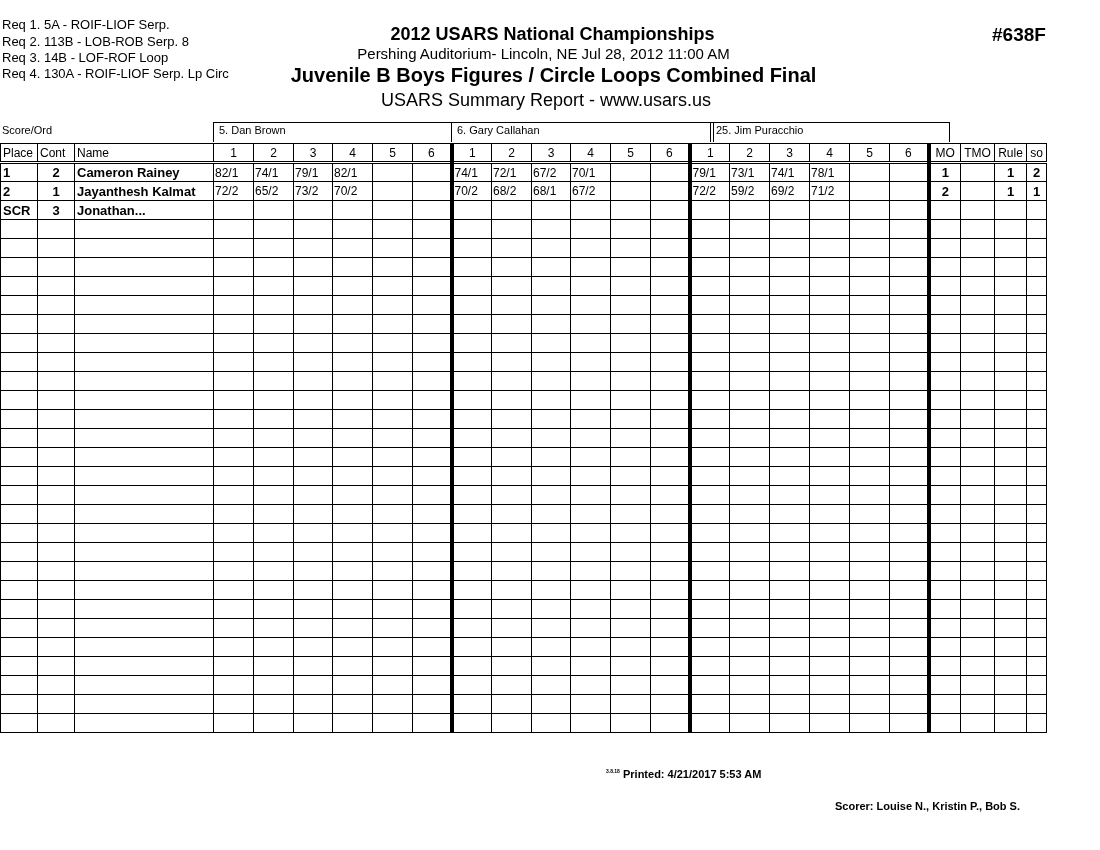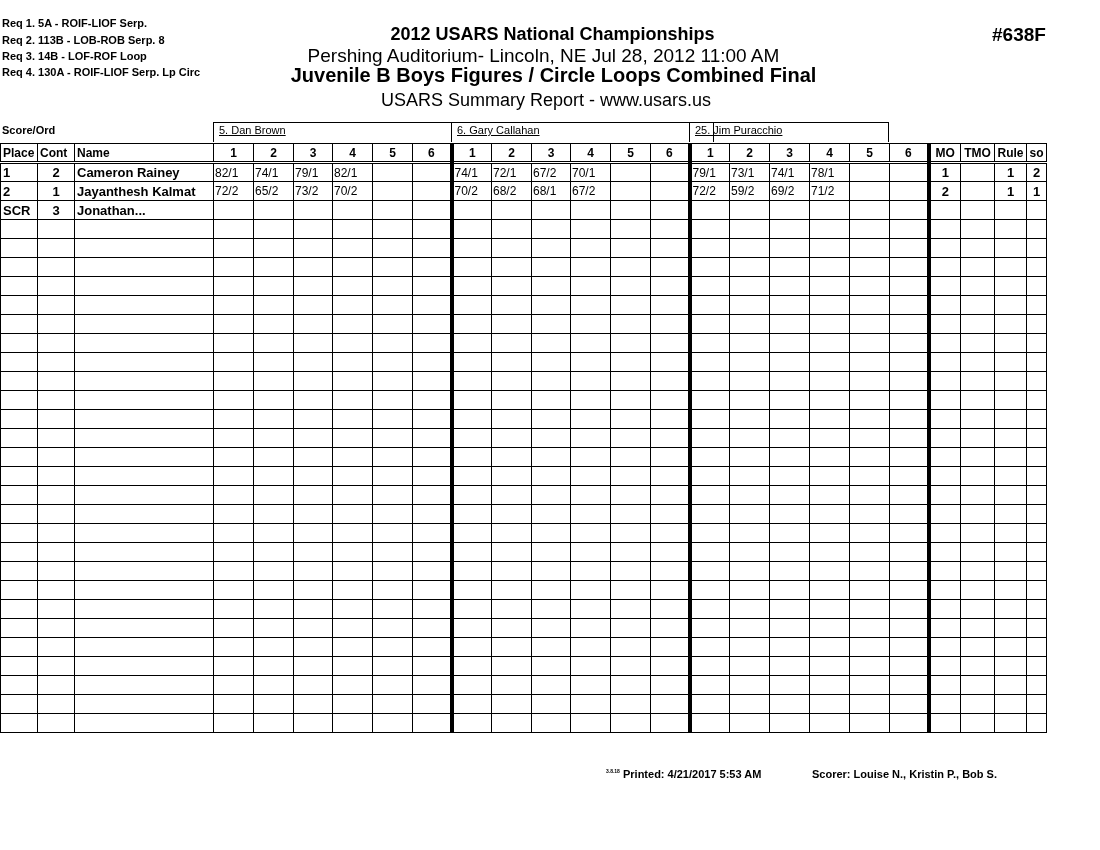--- a/index.html
+++ b/index.html
@@ -1,31 +1,31 @@
 <!DOCTYPE html>
 <html><head>
 <meta charset="utf-8">
 <style>
   html, body { margin:0; padding:0; background:#ffffff; }
   body { width:1100px; height:850px; position:relative; overflow:hidden; font-family:"Liberation Sans", sans-serif; color:#000; }
   .abs { position:absolute; }
-  .req { left:2px; font-size:11px; font-weight:bold; letter-spacing:0; white-space:nowrap; }
+  .req { left:2px; font-size:13px; font-weight:normal; letter-spacing:0; white-space:nowrap; }
   .center { left:1px; width:1100px; text-align:center; white-space:nowrap; }
   .t1 { top:24px; font-size:18px; font-weight:bold; margin-left:4px; width:1095px; }
-  .t2 { top:45px; font-size:19px; width:1085px; }
+  .t2 { top:45px; font-size:15px; width:1085px; }
   .t3 { top:64px; font-size:20px; font-weight:bold; width:1105px; }
   .t4 { top:90px; font-size:18px; width:1090px; }
   .code { left:964px; top:24px; font-size:19px; font-weight:bold;margin-left:28px; }
-  .scoreord { left:2px; top:124px; font-size:11px;font-weight:bold; }
-  .judgebox { top:122px; height:20px; border:1px solid #000; border-bottom:none; box-sizing:border-box; font-size:11px; padding:1px 4px 0 5px;text-decoration:underline; }
+  .scoreord { left:2px; top:124px; font-size:11px; }
+  .judgebox { top:122px; height:20px; border:1px solid #000; border-bottom:none; box-sizing:border-box; font-size:11px; padding:1px 4px 0 5px; }
   table.grid { position:absolute; left:0; top:143px; border-collapse:collapse; table-layout:fixed; }
   table.grid td { border:1px solid #000; height:19px; padding:0 2px; font-size:12px; white-space:nowrap; overflow:hidden; box-sizing:border-box; }
   table.grid tr.hdr td { font-size:12px; text-align:center; }
   table.grid tr.hdr td.left { text-align:left; }
-  table.grid tr.hdr { border-bottom:3px double #000;font-weight:bold; }
+  table.grid tr.hdr { border-bottom:3px double #000; }
   td.thickL { border-left:4px solid #000 !important; }
   td.bold { font-weight:bold; font-size:13px !important; }
   td.c { text-align:center; }
   td.sc { font-size:12px; padding-left:1px !important;margin-top:12px; }
   .footer { top:768px; font-size:11px; font-weight:bold; white-space:nowrap; }
   .ver { font-size:5px; vertical-align:top; font-weight:bold; }
 </style>
 </head>
 <body>
 
@@ -36,21 +36,21 @@
 
 <div class="abs center t1">2012 USARS National Championships</div>
 <div class="abs center t2">Pershing Auditorium- Lincoln, NE  Jul 28, 2012  11:00 AM</div>
 <div class="abs center t3">Juvenile B Boys Figures / Circle Loops Combined Final</div>
 <div class="abs center t4">USARS Summary Report - www.usars.us</div>
 <div class="abs code">#638F</div>
 
 <div class="abs scoreord">Score/Ord</div>
 <div class="abs judgebox" style="left:213px;width:239px;">5.  Dan Brown</div>
 <div class="abs judgebox" style="left:451px;width:263px;">6.  Gary Callahan</div>
-<div class="abs judgebox" style="left:689px;width:200px;">25.  Jim Puracchio</div>
+<div class="abs judgebox" style="left:710px;width:240px;">25.  Jim Puracchio</div>
 
 <table class="grid" id="grid">
   <colgroup>
     <col style="width:37px">
       <col style="width:37px">
       <col style="width:139px">
     <col style="width:40px">
       <col style="width:40px">
       <col style="width:39px">
       <col style="width:40px">
@@ -911,13 +911,13 @@
         <td></td>
         <td></td>
       </tr>
     </tbody>
 </table>
 
 <div class="abs footer" style="left:606px;">
   <span class="ver">3.8.18</span>
   <span>Printed:  4/21/2017  5:53 AM</span>
 </div>
-<div class="abs footer" style="left:812px;">Scorer:  Louise N., Kristin P., Bob S.</div>
+<div class="abs footer" style="left:835px;margin-top:32px;">Scorer:  Louise N., Kristin P., Bob S.</div>
 
 </body></html>

